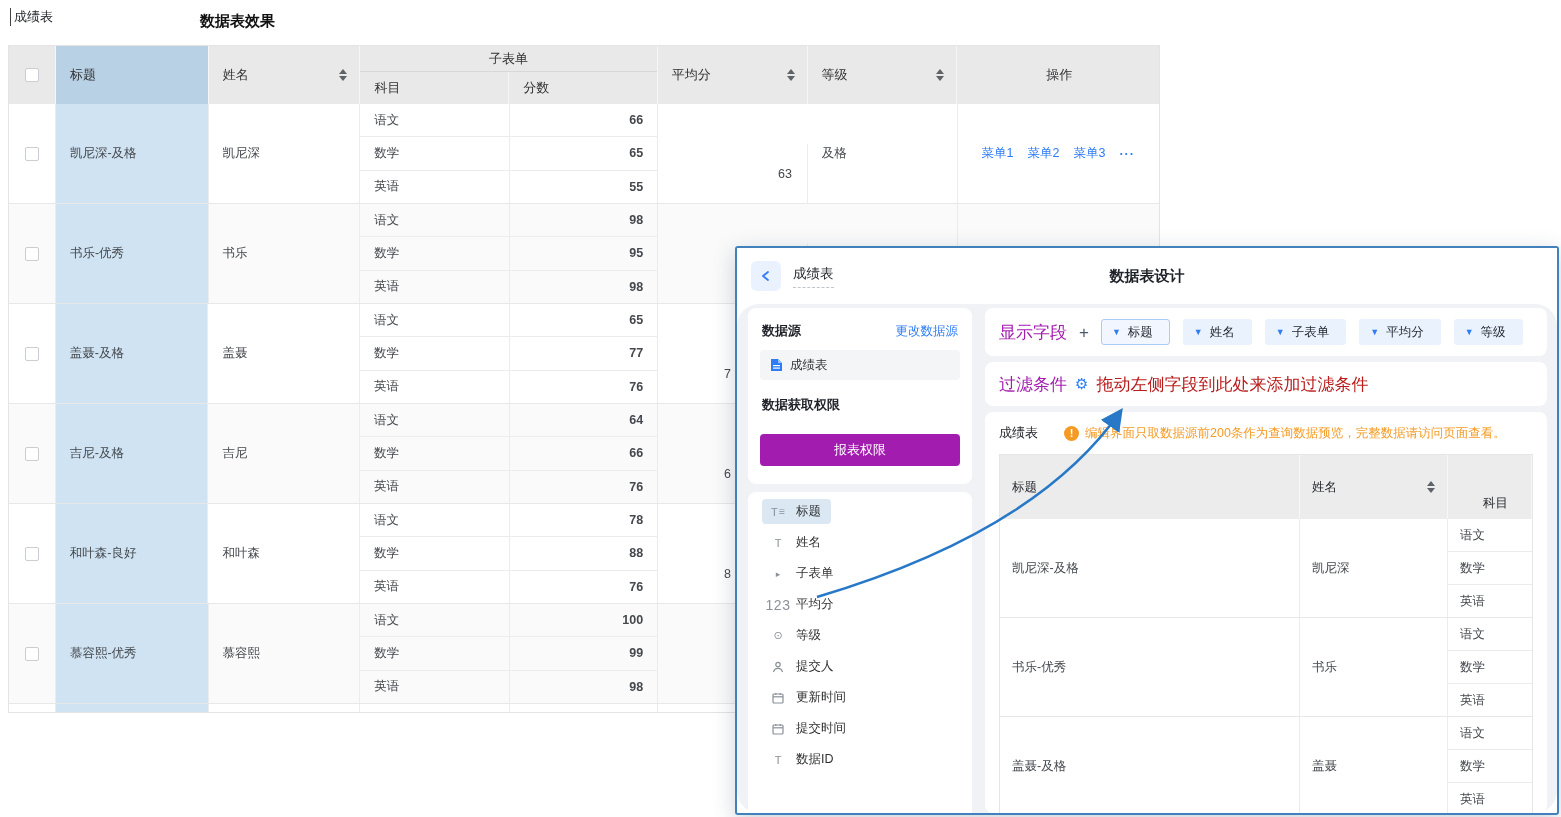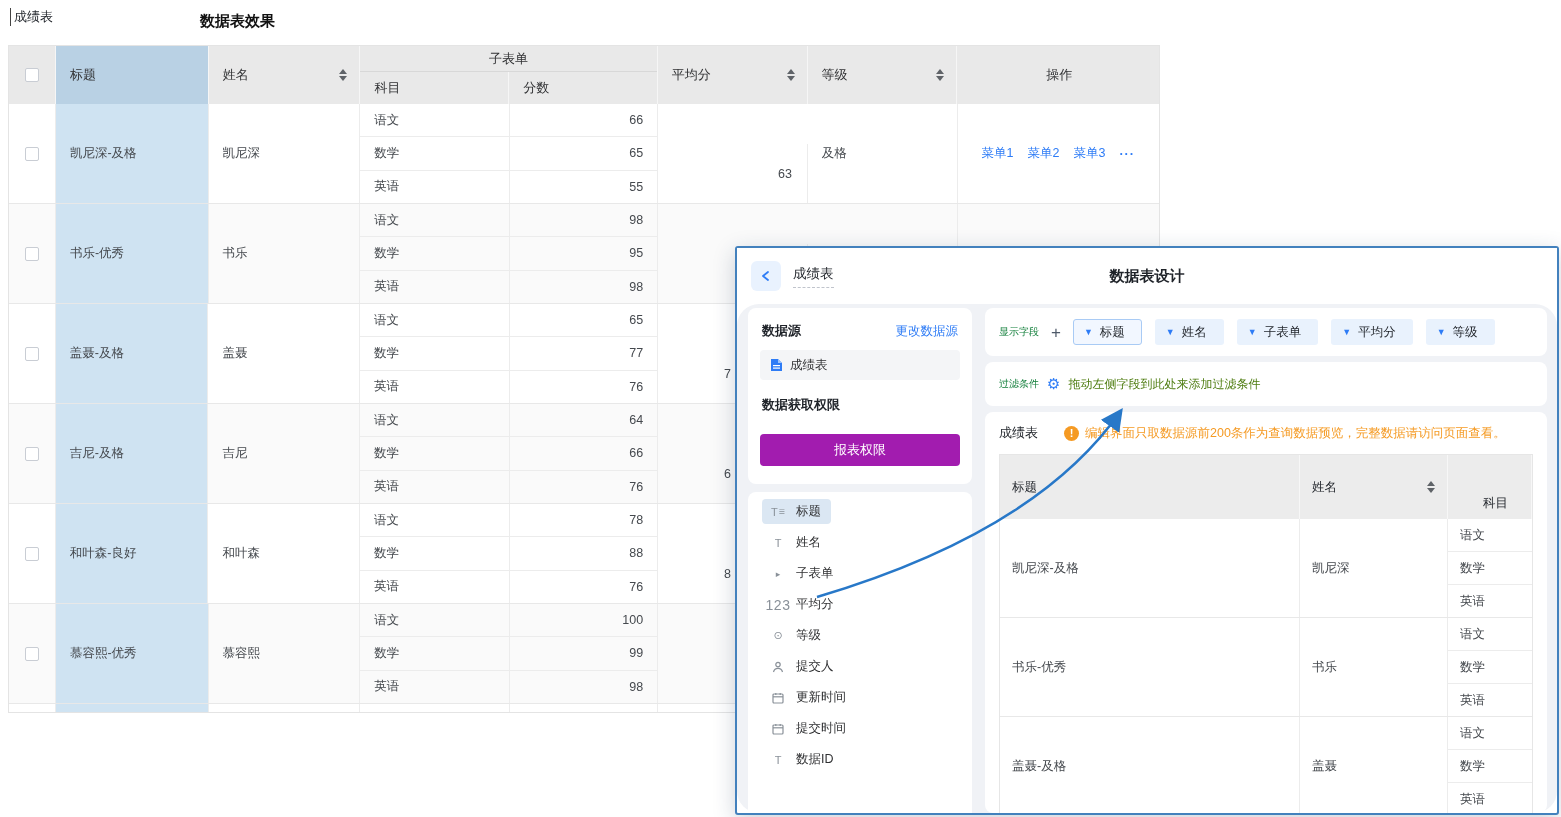--- a/index.html
+++ b/index.html
@@ -34,21 +34,21 @@
   .mbody{height:608px;overflow:hidden;background:#fff;}
   .mrow{display:flex;height:100px;border-bottom:1px solid #e8e8e8;background:#fff;font-size:12.5px;color:#45494e;}
   .mrow.alt{background:#fafafa;}
   .mc{display:flex;align-items:center;border-right:1px solid #ececec;padding:0 14px;}
   .mc:last-child{border-right:none;}
   .mrow .c-title{background:#cfe3f2;}
   .mrow .c-sub{padding:0;}
   .subrow{flex:1;display:flex;border-bottom:1px solid #ececec;}
   .subrow:last-child{border-bottom:none;}
   .subj{width:150px;display:flex;align-items:center;padding-left:14px;border-right:1px solid #ececec;}
-  .score{width:148px;display:flex;align-items:center;justify-content:flex-end;padding-right:14px;}
+  .score{width:148px;display:flex;align-items:center;justify-content:flex-end;padding-right:14px;font-weight:bold;}
   .mrow .c-avg{justify-content:flex-end;padding-right:15px;margin-top:40px;}
   .mrow .c-avg.cut{padding-right:76px;}
   .mrow .c-act{justify-content:center;gap:14px;}
   .cb{width:14px;height:14px;border:1px solid #c9cdd4;border-radius:2px;background:#fff;display:inline-block;}
   .alink{color:#2e7cf6;cursor:pointer;text-decoration:none;}
   .more{color:#2e7cf6;letter-spacing:1px;font-weight:bold;cursor:pointer;}
 
   .sort{display:inline-flex;flex-direction:column;gap:2px;margin-left:8px;}
   .sort i{display:block;width:0;height:0;border-left:4px solid transparent;border-right:4px solid transparent;}
   .sort .up{border-bottom:5px solid #5f6368;}
@@ -77,30 +77,30 @@
   .ds-item{margin:10px 12px 0 12px;height:30px;background:#f4f5f7;border-radius:4px;display:flex;align-items:center;gap:7px;padding:0 10px;font-size:12.5px;color:#303133;cursor:pointer;}
   .perm-btn{margin:20px 12px 0 12px;height:32px;background:#a21caf;border:none;border-radius:4px;color:#fff;font-size:13px;width:calc(100% - 24px);cursor:pointer;font-family:inherit;}
 
   .fields-list{padding:4px 8px 0 8px;}
   .field-item{height:31px;display:flex;align-items:center;padding-left:6px;cursor:pointer;}
   .fpill{display:inline-flex;align-items:center;gap:8px;padding:4px 10px 4px 6px;border-radius:4px;}
   .field-item.sel .fpill{background:#dbe7f3;}
   .ficon{width:20px;display:inline-flex;justify-content:center;align-items:center;color:#8a9199;font-size:11px;}
   .flabel{font-size:12.5px;color:#303133;}
 
-  .ma-label{font-size:10px;color:#15803d;white-space:nowrap;}
+  .ma-label{font-size:17px;color:#a21caf;white-space:nowrap;}
   .plus{font-size:17px;color:#4e5969;cursor:pointer;line-height:1;}
   .chips{display:flex;gap:13px;align-items:center;}
   .chip{height:26px;display:inline-flex;align-items:center;gap:7px;background:#e9f2fd;border-radius:3px;
         padding:0 16px 0 10px;font-size:12.5px;color:#1f2329;cursor:pointer;border:1px solid transparent;}
   .chip .tri{color:#2e7cf6;font-size:9px;}
   .chip.chip-active{background:#f2f7ff;border-color:#a9cbf5;}
 
   .gear{color:#2e7cf6;font-size:15px;}
-  .filter-ph{font-size:12px;color:#4d7c0f;}
+  .filter-ph{font-size:17px;color:#b91c1c;}
 
   .pv-top{display:flex;align-items:center;gap:26px;}
   .pv-name{font-size:13px;color:#1f2329;}
   .warn{display:flex;align-items:center;gap:6px;font-size:12.5px;color:#f59a23;}
   .warn-ic{width:15px;height:15px;border-radius:50%;background:#f59a23;color:#fff;font-weight:bold;font-size:11px;
            display:inline-flex;align-items:center;justify-content:center;flex:0 0 auto;}
 
   .pvtable{margin-top:12px;border:1px solid #e6e6e6;border-bottom:none;}
   .pvhead{display:flex;height:64px;background:#ececec;font-size:12.5px;color:#1f2329;}
   .pv-c-title{width:300px;}

